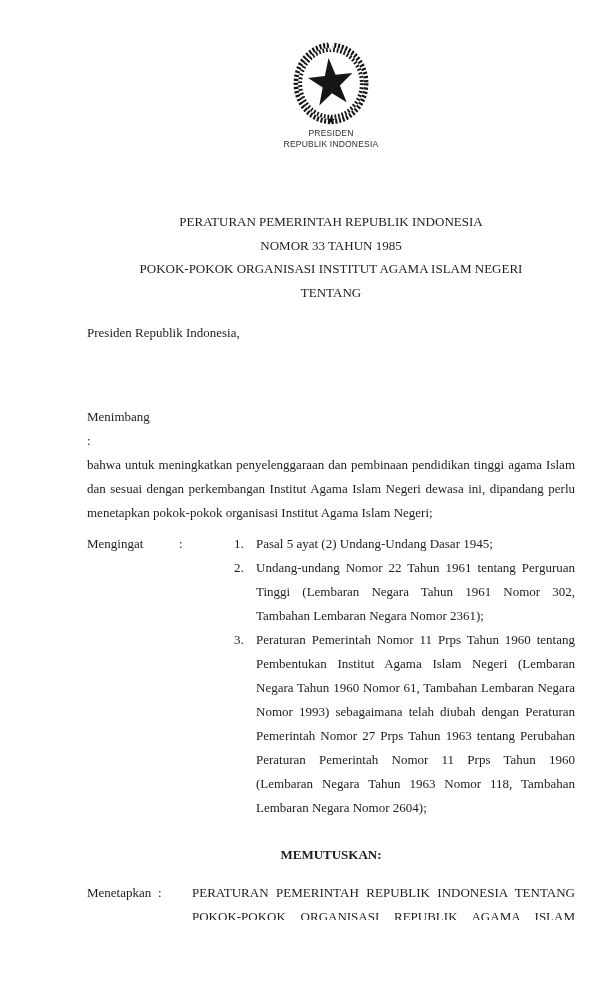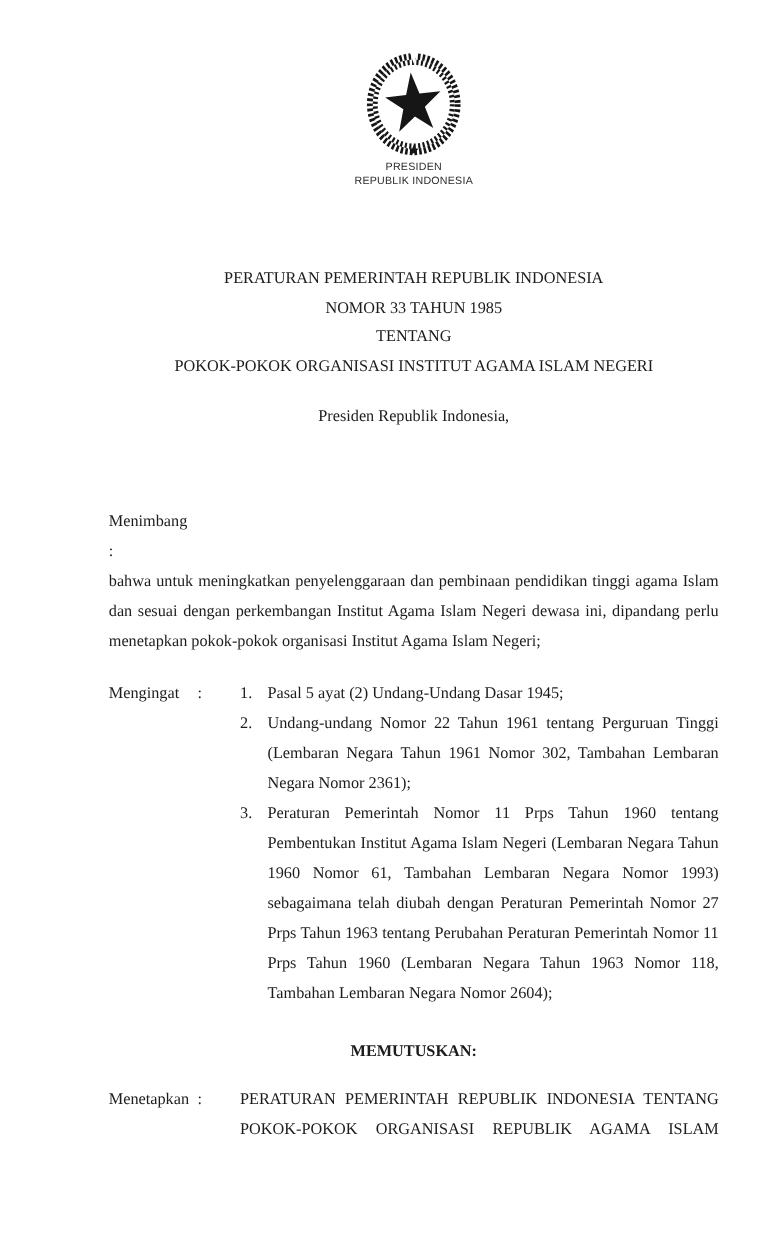--- a/index.html
+++ b/index.html
@@ -25,30 +25,30 @@
     font-family: "Liberation Sans", "DejaVu Sans", sans-serif;
     font-size: 8.5px;
     line-height: 11px;
     letter-spacing: 0.2px;
     color: #2b2b2b;
   }
 
   
   .title-block { margin-top: 60px; text-align: center; line-height: 23.5px; }
 
-  .salutation { margin-top: 17px; text-align: center; line-height: 24px; }
+  .salutation { margin-top: 17px; line-height: 24px; }
 
   
   .clause { display: flex; line-height: 24px; }
   .clause .label { width: 71px; flex: none; }
   .clause .sep   { width: 34px; flex: none; }
   .clause .body  { flex: 1; text-align: justify; }
 
   .m-menimbang  { margin-top: 60px; flex-direction: column; }
-  .m-mengingat  { margin-top: 17px; }
+  .m-mengingat  { margin-top: 7px; gap: 21px; }
   .m-menetapkan { margin-top: 14px; }
 
   .list-item { display: flex; }
   .list-item .num   { width: 22px; flex: none; }
   .list-item .itext { flex: 1; text-align: justify; }
 
   .memutuskan { margin-top: 23px; text-align: center; line-height: 24px; font-weight: bold; }
 
   .continuation { padding-right: 25px; line-height: 24px; }
 </style>
@@ -67,22 +67,22 @@
     </svg>
     <div class="org-name">
       <div>PRESIDEN</div>
       <div>REPUBLIK INDONESIA</div>
     </div>
   </header>
 
   <section class="title-block">
     <div>PERATURAN PEMERINTAH REPUBLIK INDONESIA</div>
     <div>NOMOR 33 TAHUN 1985</div>
+    <div>POKOK-POKOK ORGANISASI INSTITUT AGAMA ISLAM NEGERI</div>
     <div>TENTANG</div>
-    <div>POKOK-POKOK ORGANISASI INSTITUT AGAMA ISLAM NEGERI</div>
   </section>
 
   <div class="salutation">Presiden Republik Indonesia,</div>
 
   <div class="clause m-menimbang">
     <div class="label">Menimbang</div>
     <div class="sep">:</div>
     <div class="body">bahwa untuk meningkatkan penyelenggaraan dan pembinaan pendidikan tinggi agama Islam dan sesuai dengan perkembangan Institut Agama Islam Negeri dewasa ini, dipandang perlu menetapkan pokok-pokok organisasi Institut Agama Islam Negeri;</div>
   </div>
 

